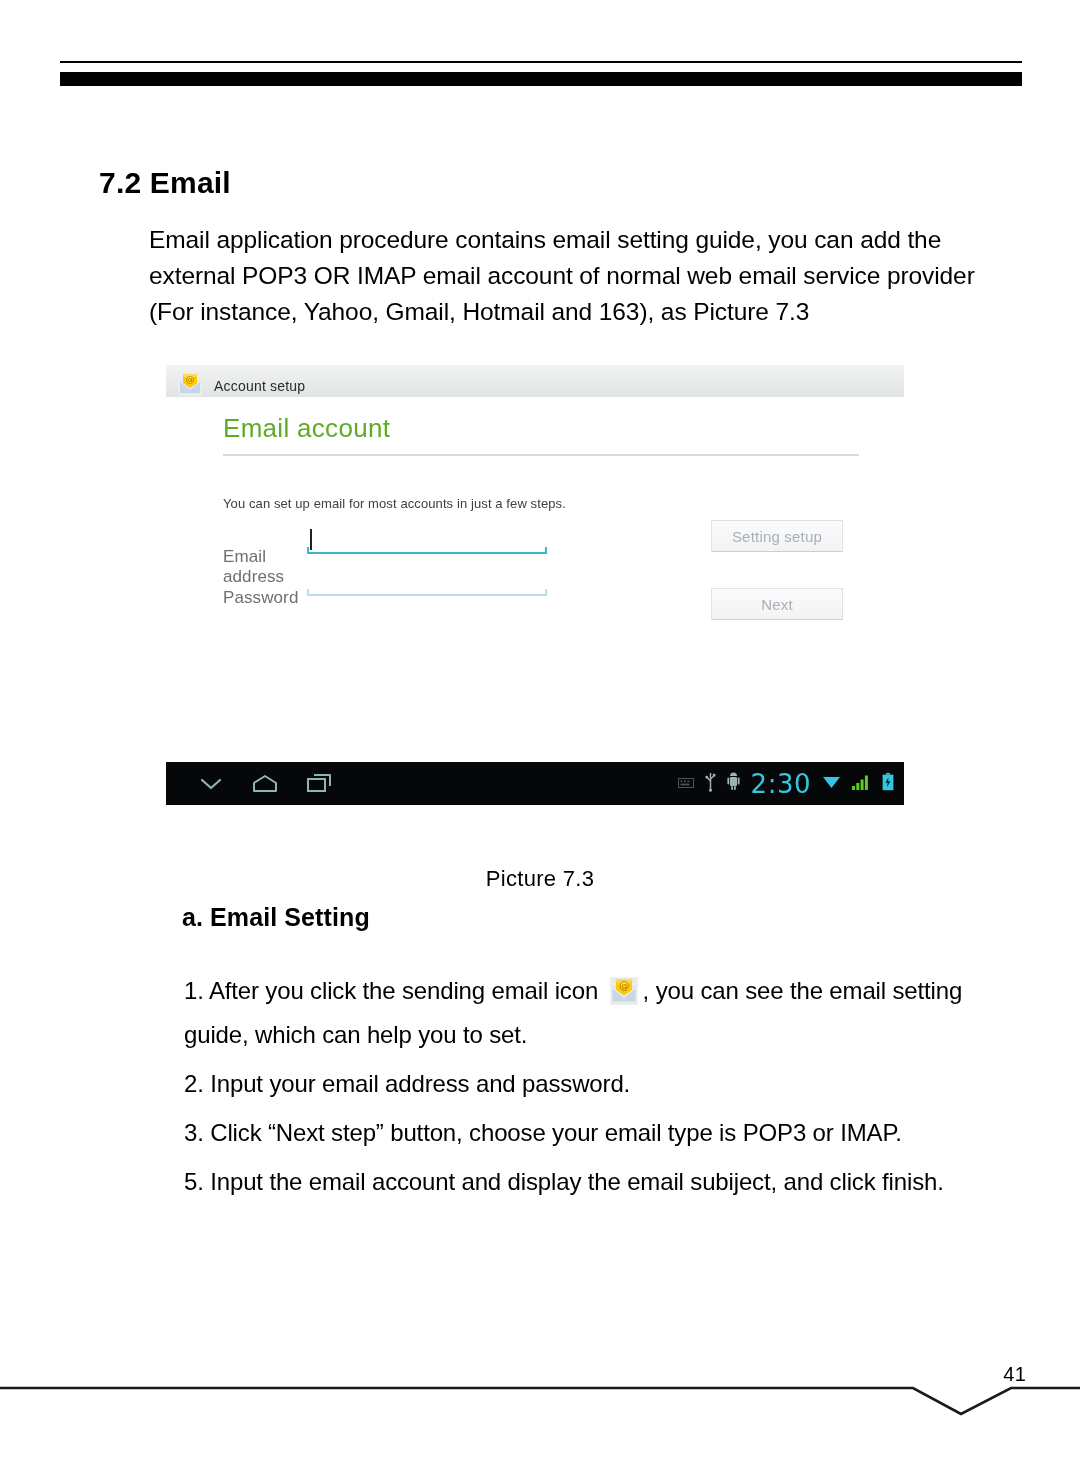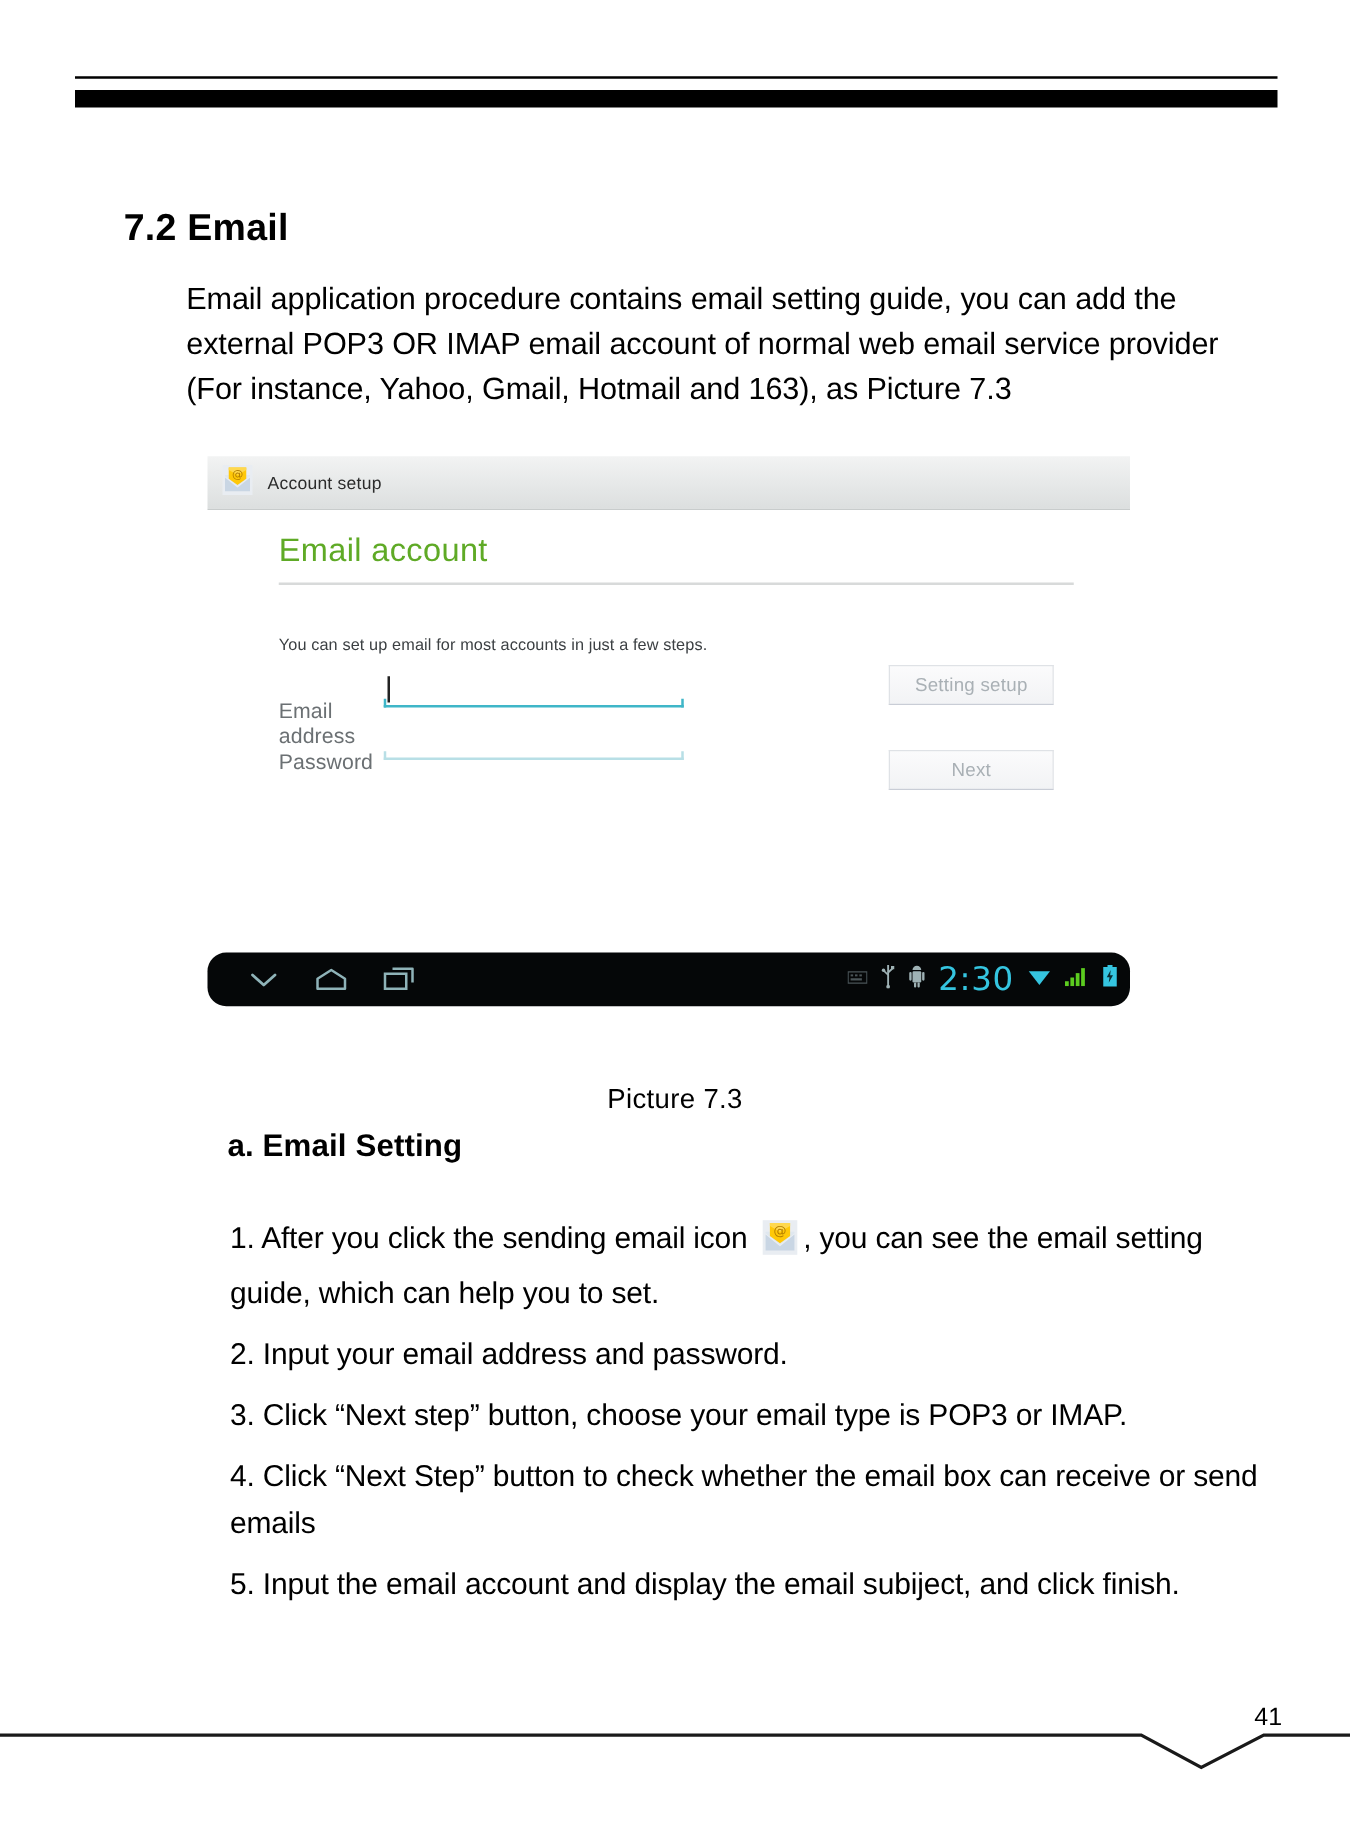--- a/index.html
+++ b/index.html
@@ -87,21 +87,21 @@
     margin-right: 11px;
   }
   .droid-titlebar .app-title {
     font-size: 14px;
     color: #2b2b2b;
     letter-spacing: 0.2px;
   }
 
   .droid-body {
     position: absolute;
-    left: 0; top: 44px;
+    left: 0; top: 32px;
     width: 738px;
     height: 311px;
     background: #ffffff;
   }
 
   .account-heading {
     position: absolute;
     left: 57px; top: 16px;
     font-size: 26px;
     color: #5faa26;
@@ -177,21 +177,20 @@
 
   
   .droid-navbar {
     position: absolute;
     left: 0; top: 397px;
     width: 738px;
     height: 43px;
     background: #050708;
     display: flex;
     align-items: center;
-    border-radius: 15px;
   }
   .nav-left {
     display: flex;
     align-items: center;
     margin-left: 18px;
   }
   .nav-btn {
     width: 54px;
     height: 43px;
     display: flex;
@@ -417,21 +416,20 @@
           <path d="M3 10 L13 18 L23 10 L23 9 L3 9 Z" fill="#dfe7ef"></path>
           <path d="M6 3 h14 v9 l-7 5 l-7 -5 Z" fill="#ffc808"></path>
           <path d="M6 3 h14 v2 l-7 4 l-7 -4 Z" fill="#ffd84d"></path>
           <text x="13" y="11" font-family="DejaVu Sans, sans-serif" font-size="9" fill="#b37d00" text-anchor="middle">@</text>
         </svg>
       </span><span>, you can see the email setting guide, which can help you to set.</span>
     </div>
 
     <div class="step">2. Input your email address and password.</div>
     <div class="step">3. Click “Next step” button, choose your email type is POP3 or IMAP.</div>
-    <div class="step">4. Click “Next Step” button to check whether the email box can receive or send emails</div>
     <div class="step">5. Input the email account and display the email subiject, and click finish.</div>
 
   </div>
 
 </div>
 
 <div class="page-footer">
   <svg width="1080" height="110" viewBox="0 0 1080 110">
     <path d="M0 38 L913 38 L961 64 L1011 38 L1080 38" fill="none" stroke="#1a1a1a" stroke-width="2.6" stroke-linejoin="miter"></path>
   </svg>

